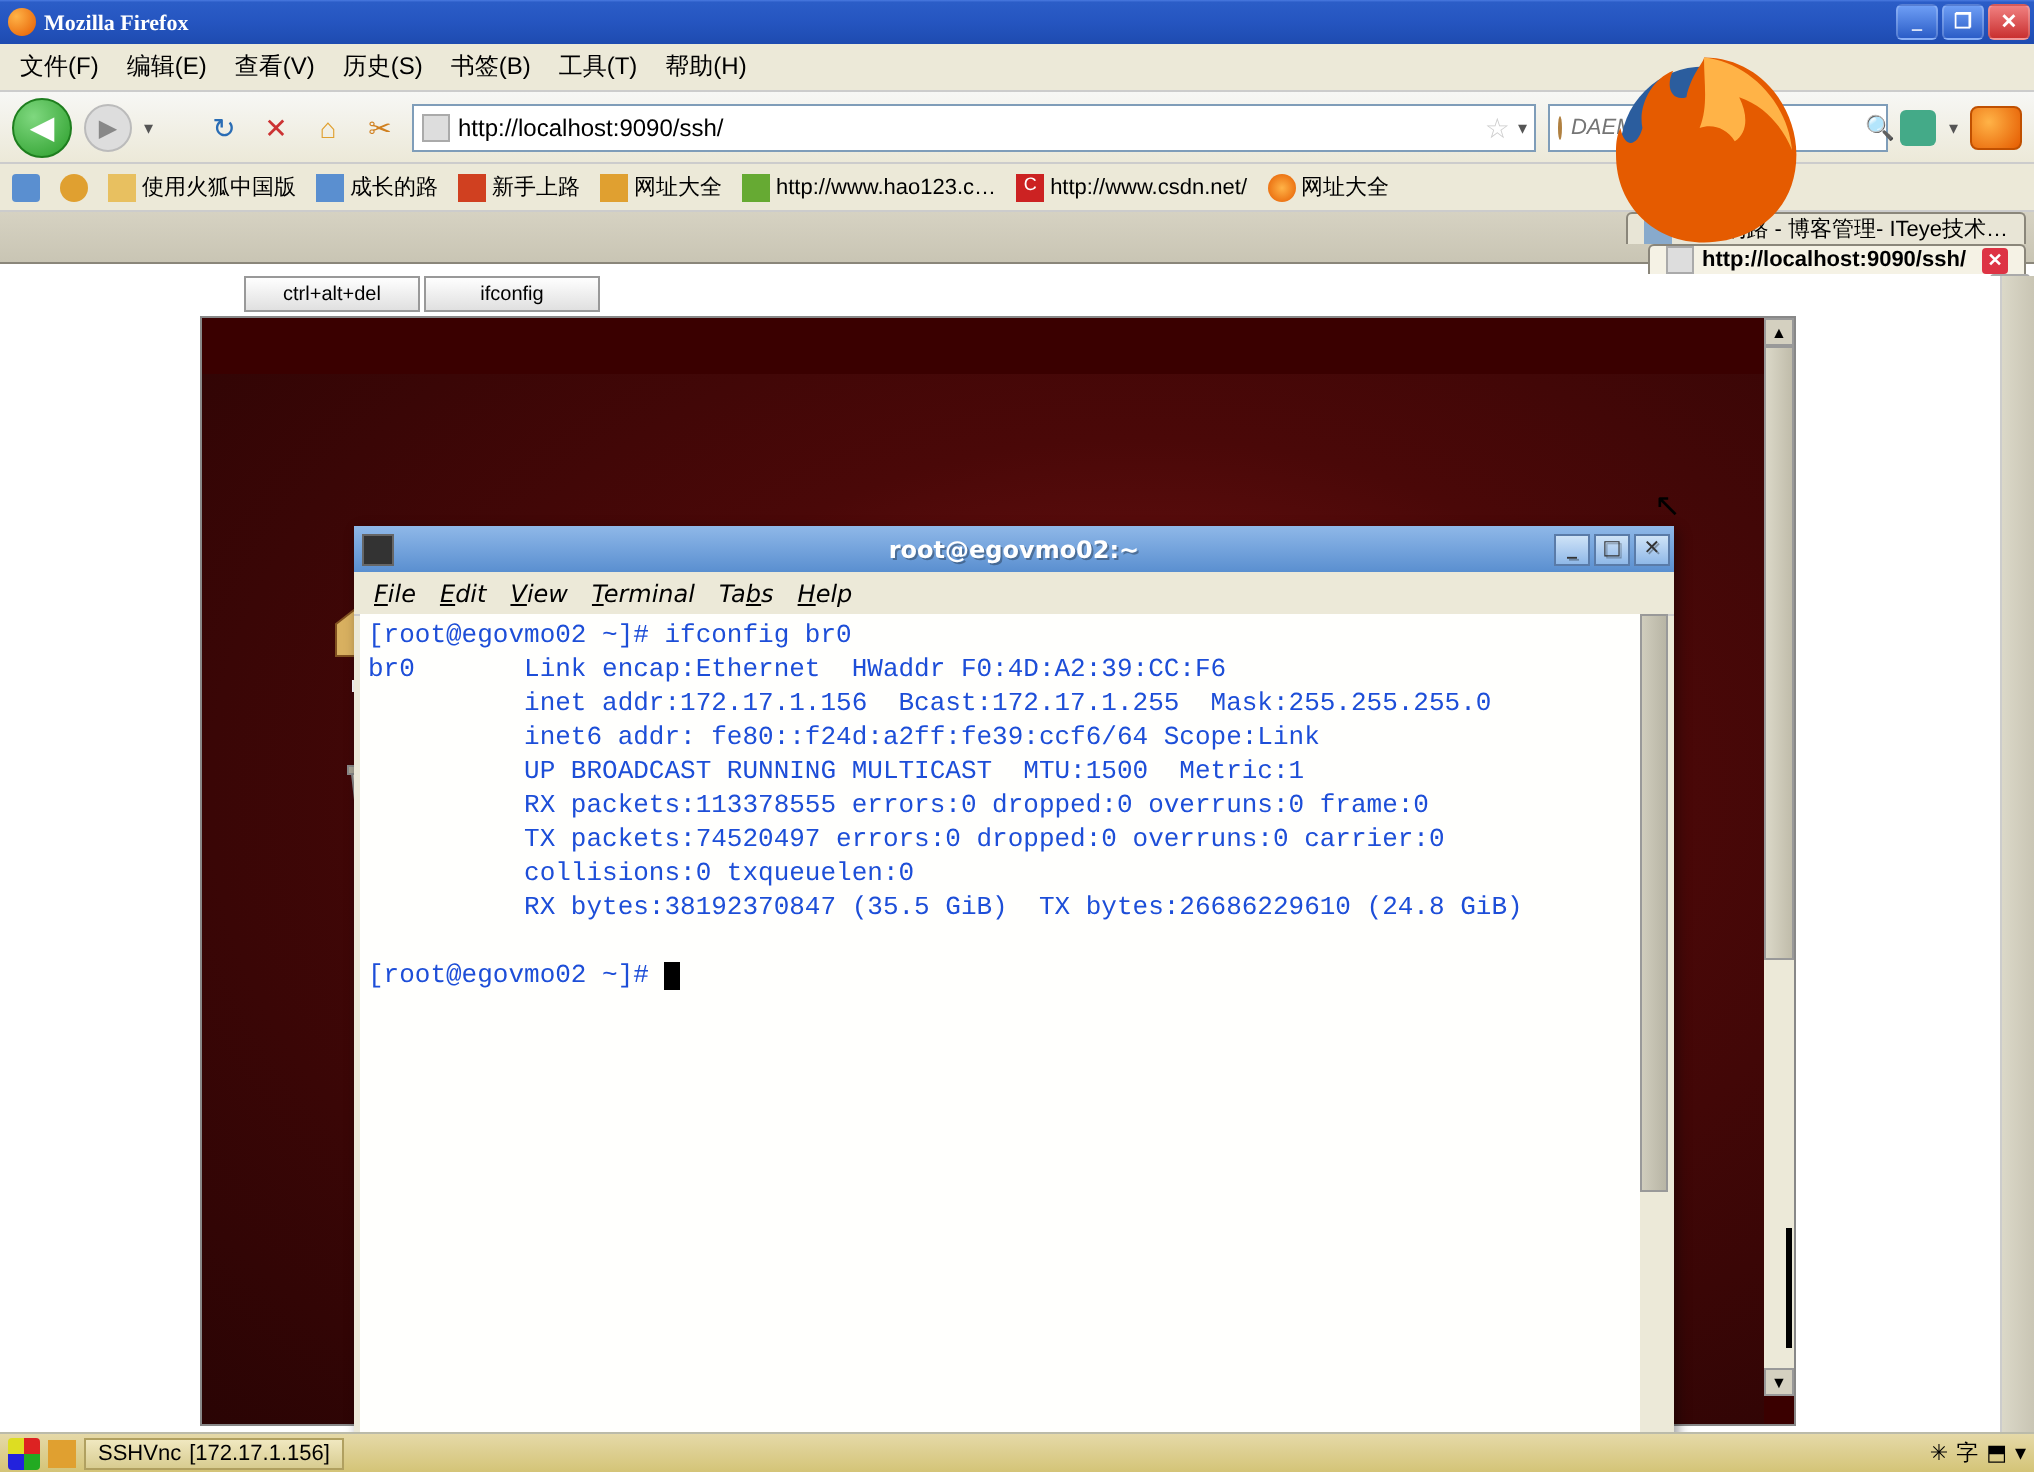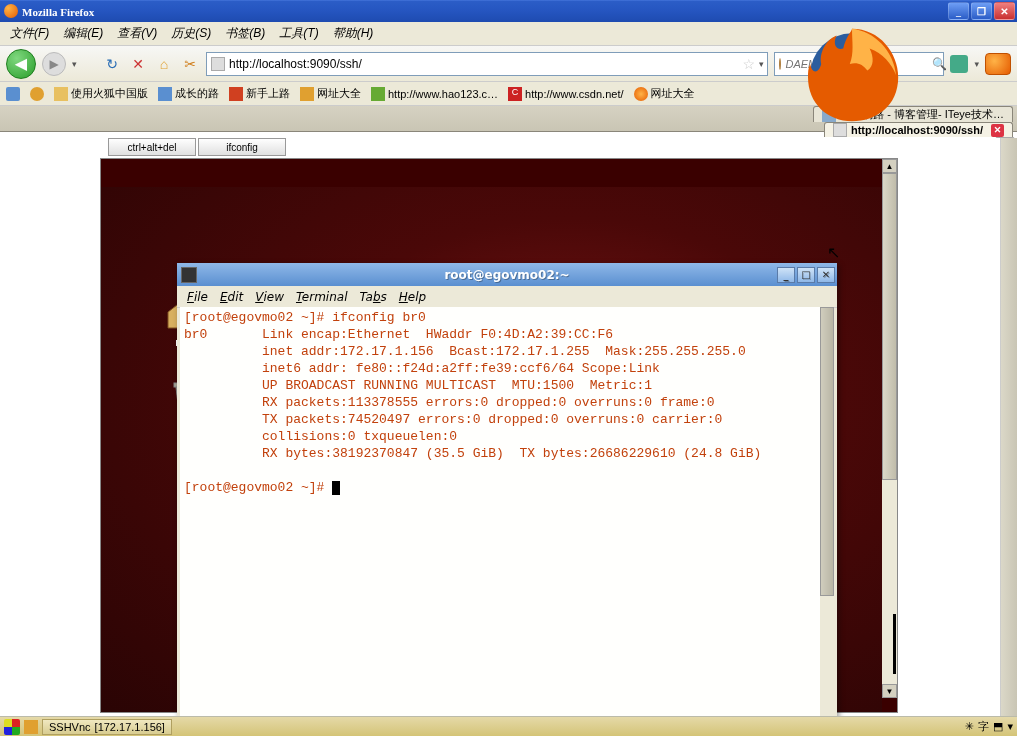--- a/index.html
+++ b/index.html
@@ -9,21 +9,21 @@
 .win-titlebar { height: 22px; background: linear-gradient(to bottom, #4a7ae0 0%, #2b5dc7 5%, #2555c0 50%, #1e4bb0 100%); color: #fff; display: flex; align-items: center; justify-content: space-between; padding: 0 2px 0 4px; font-family: Tahoma; font-size: 11px; font-weight: bold; }
 .win-titlebar .title { display: flex; align-items: flex-end; gap: 4px; }
 .win-titlebar .controls { display: flex; gap: 2px; }
 .win-btn { width: 21px; height: 18px; border-radius: 3px; display: flex; align-items: center; justify-content: center; font-weight: bold; font-size: 10px; color: #fff; }
 .win-btn.min, .win-btn.max { background: linear-gradient(to bottom, #6e9ef5, #2b5dc7); border: 1px solid #fff3; }
 .win-btn.close { background: linear-gradient(to bottom, #f08080, #c93030); border: 1px solid #fff3; }
 .ff-icon-title { width: 14px; height: 14px; background: radial-gradient(circle at 30% 30%, #ffb347, #e55b00); border-radius: 50%; }
 
 
 .menubar { height: 24px; background: #ece9d8; display: flex; align-items: center; gap: 6px; padding: 0 6px; border-bottom: 1px solid #ccc; font-size: 12px; }
-.menubar span { padding: 2px 4px; font-style: italic; }
+.menubar span { padding: 2px 4px; }
 
 
 .navbar { height: 36px; background: linear-gradient(to bottom, #f7f7f5, #ece9d8); display: flex; align-items: center; gap: 6px; padding: 0 6px; border-bottom: 1px solid #ccc; }
 .nav-back { width: 30px; height: 30px; border-radius: 50%; background: radial-gradient(circle at 35% 30%, #7fd87f, #2a9d2a); border: 1px solid #1e7e1e; display: flex; align-items: center; justify-content: center; color: #fff; font-size: 16px; }
 .nav-fwd { width: 24px; height: 24px; border-radius: 50%; background: #ddd; border: 1px solid #bbb; display: flex; align-items: center; justify-content: center; color: #888; font-size: 12px; }
 .nav-drop { width: 12px; font-size: 9px; color: #555; }
 .nav-icon { width: 20px; height: 20px; display: flex; align-items: center; justify-content: center; font-size: 14px; }
 .addrbar { flex: 1; height: 24px; background: #fff; border: 1px solid #7f9db9; display: flex; align-items: center; padding: 0 4px; gap: 4px; }
 .addrbar input { flex: 1; border: none; outline: none; font-size: 12px; }
 .star { color: #ccc; font-size: 14px; }
@@ -44,21 +44,21 @@
 .tab.active { background: #f5f2e5; font-weight: bold; }
 .tab .x { width: 13px; height: 13px; background: #d34; color: #fff; border-radius: 2px; display: flex; align-items: center; justify-content: center; font-size: 9px; margin-left: 4px; }
 .newtab { width: 20px; height: 18px; border: 1px solid #aaa; background: #ddd; display: flex; align-items: center; justify-content: center; font-size: 12px; color: #555; border-radius: 2px; margin-left: 4px; }
 
 
 .page { position: absolute; top: 138px; left: 0; right: 0; bottom: 20px; background: #fff; overflow: hidden; }
 .page-scroll { position: absolute; right: 0; top: 0; width: 17px; bottom: 0; background: #ece9d8; border-left: 1px solid #ccc; }
 .page-thumb { position: absolute; top: 0; left: 0; right: 0; height: 100%; background: linear-gradient(to right, #dbd8c8, #c9c5b4); }
 
 
-.vnc-toolbar { position: absolute; left: 108px; top: 0; height: 20px; display: flex; text-align: right; }
+.vnc-toolbar { position: absolute; left: 122px; top: 0; height: 20px; display: flex; text-align: right; }
 .vnc-btn { width: 88px; height: 18px; background: linear-gradient(to bottom, #fefefe, #e0e0e0); border: 1px solid #999; font-size: 10px; display: flex; align-items: center; justify-content: center; margin-right: 2px; }
 
 
 .remote { position: absolute; left: 100px; top: 20px; width: 798px; height: 555px; border: 1px solid #888; background: #3a0000; }
 .remote-scroll-v { position: absolute; right: 0; top: 0; width: 15px; bottom: 14px; background: #ece9d8; }
 .remote-scroll-v .arrow { height: 14px; background: #d4d0c0; border: 1px solid #999; display: flex; align-items: center; justify-content: center; font-size: 8px; }
 .remote-scroll-v .track { position: absolute; top: 14px; bottom: 14px; left: 0; right: 0; }
 .remote-scroll-v .thumb { position: absolute; top: 0; left: 0; right: 0; height: 60%; background: linear-gradient(to right, #dbd8c8, #c0bcaa); border: 1px solid #999; }
 .remote-scroll-v .arrow.bot { position: absolute; bottom: 0; left: 0; right: 0; }
 
@@ -72,21 +72,21 @@
 .desktop-icon .ic { width: 48px; height: 40px; margin: 0 auto 4px; }
 
 
 .termwin { position: absolute; left: 76px; top: 76px; width: 660px; height: 460px; background: #ece9d8; box-shadow: 2px 2px 6px rgba(0,0,0,0.4); }
 .term-title { height: 23px; background: linear-gradient(to bottom, #8fb8e8, #5a8fd0); display: flex; align-items: center; justify-content: center; position: relative; color: #fff; font-size: 12px; font-family: "DejaVu Sans", sans-serif; font-weight: bold; text-shadow: 1px 1px 0 rgba(0,0,0,.3); }
 .term-title .ticon { position: absolute; left: 4px; width: 16px; height: 16px; background: #333; border: 1px solid #666; }
 .term-title .ctrls { position: absolute; right: 2px; display: flex; gap: 2px; }
 .term-title .ctrl { width: 18px; height: 16px; background: linear-gradient(to bottom, #cfe3f7, #8fb8e8); border: 1px solid #5a7ba8; display: flex; align-items: center; justify-content: center; font-size: 10px; color: #333; }
 .term-menu { height: 22px; background: #ece9d8; border-bottom: 1px solid #ccc; display: flex; align-items: center; gap: 4px; padding: 0 6px; font-size: 12px; font-family: "DejaVu Sans", sans-serif; font-style: italic; }
 .term-menu span { padding: 0 4px; }
-.term-body { position: absolute; left: 3px; right: 3px; top: 44px; bottom: 3px; background: #fffffd; font-family: "Courier New", monospace; font-size: 13px; white-space: pre; padding: 2px 4px; overflow: hidden; color: #c2410c; line-height: 17px; }
+.term-body { position: absolute; left: 3px; right: 3px; top: 44px; bottom: 3px; background: #fffffd; font-family: "Courier New", monospace; font-size: 13px; white-space: pre; padding: 2px 4px; overflow: hidden; color: #1d4ed8; line-height: 17px; }
 .term-body-scroll { position: absolute; right: 3px; top: 44px; bottom: 3px; width: 14px; background: #ece9d8; }
 .term-body-scroll .t { position: absolute; top: 0; left: 0; right: 0; height: 70%; background: linear-gradient(to right, #d0cdbd, #b8b5a5); border: 1px solid #999; }
 .cursor-block { display: inline-block; width: 8px; height: 14px; background: #000; vertical-align: text-bottom; }
 
 
 .mouse-cursor { position: absolute; left: 827px; top: 243px; font-size: 16px; pointer-events: none; }
 
 
 .taskbar { position: absolute; bottom: 0; left: 0; right: 0; height: 20px; background: linear-gradient(to bottom, #e5d9a8, #d4c477); border-top: 1px solid #bba; display: flex; align-items: center; font-size: 11px; padding: 0 4px; gap: 4px; }
 .taskbar .start { width: 16px; height: 16px; background: conic-gradient(#d22 0 25%, #2a2 25% 50%, #22d 50% 75%, #dd2 75% 100%); border-radius: 2px; }

